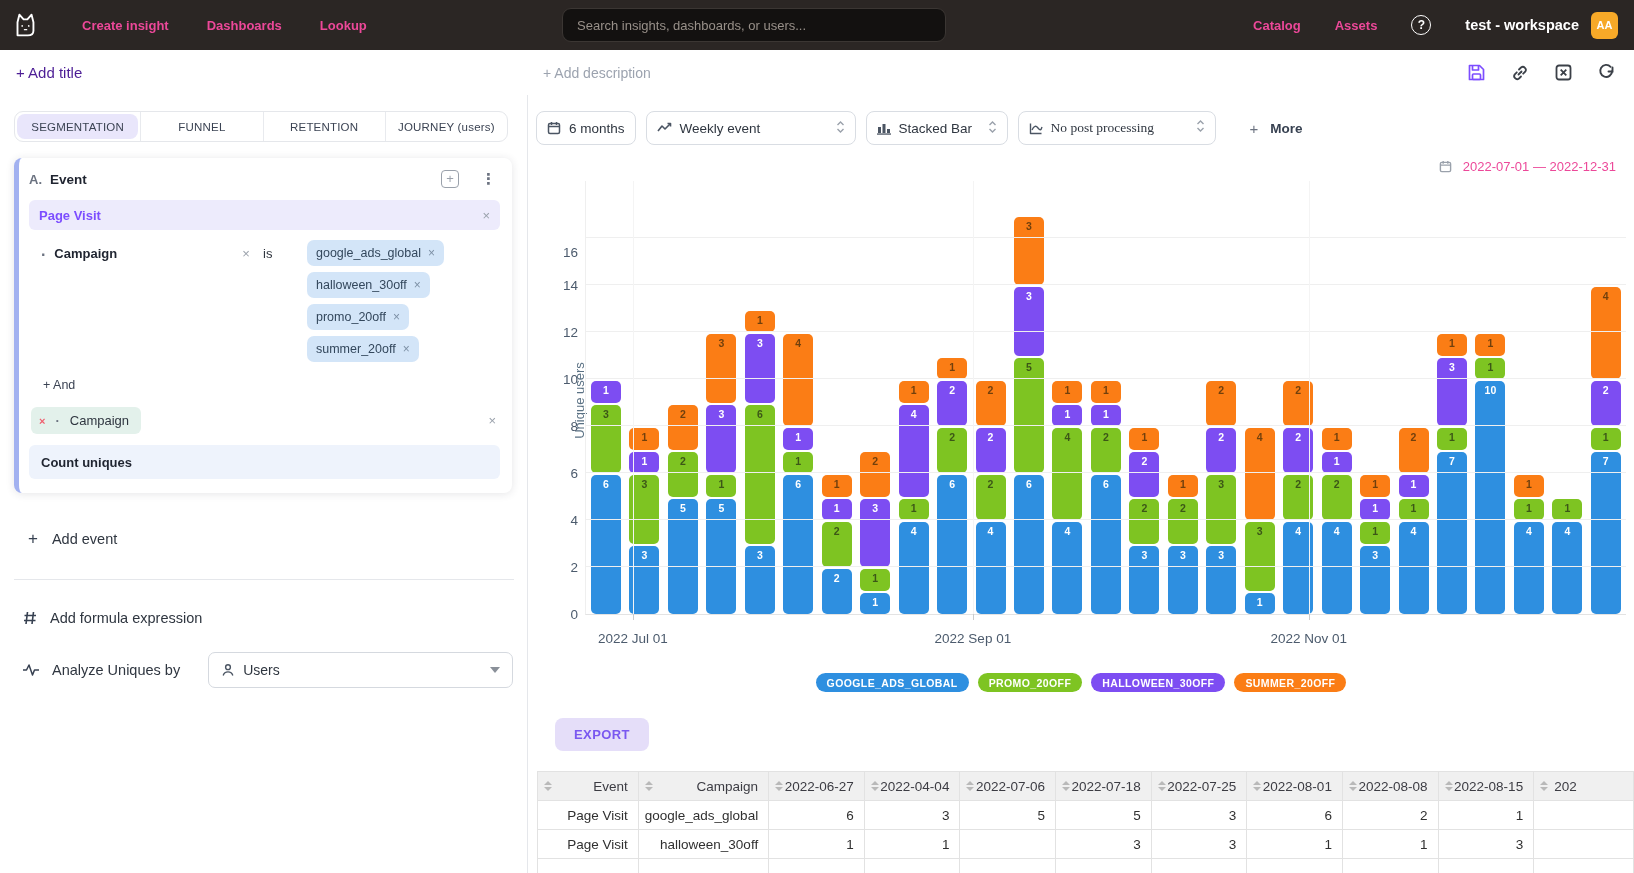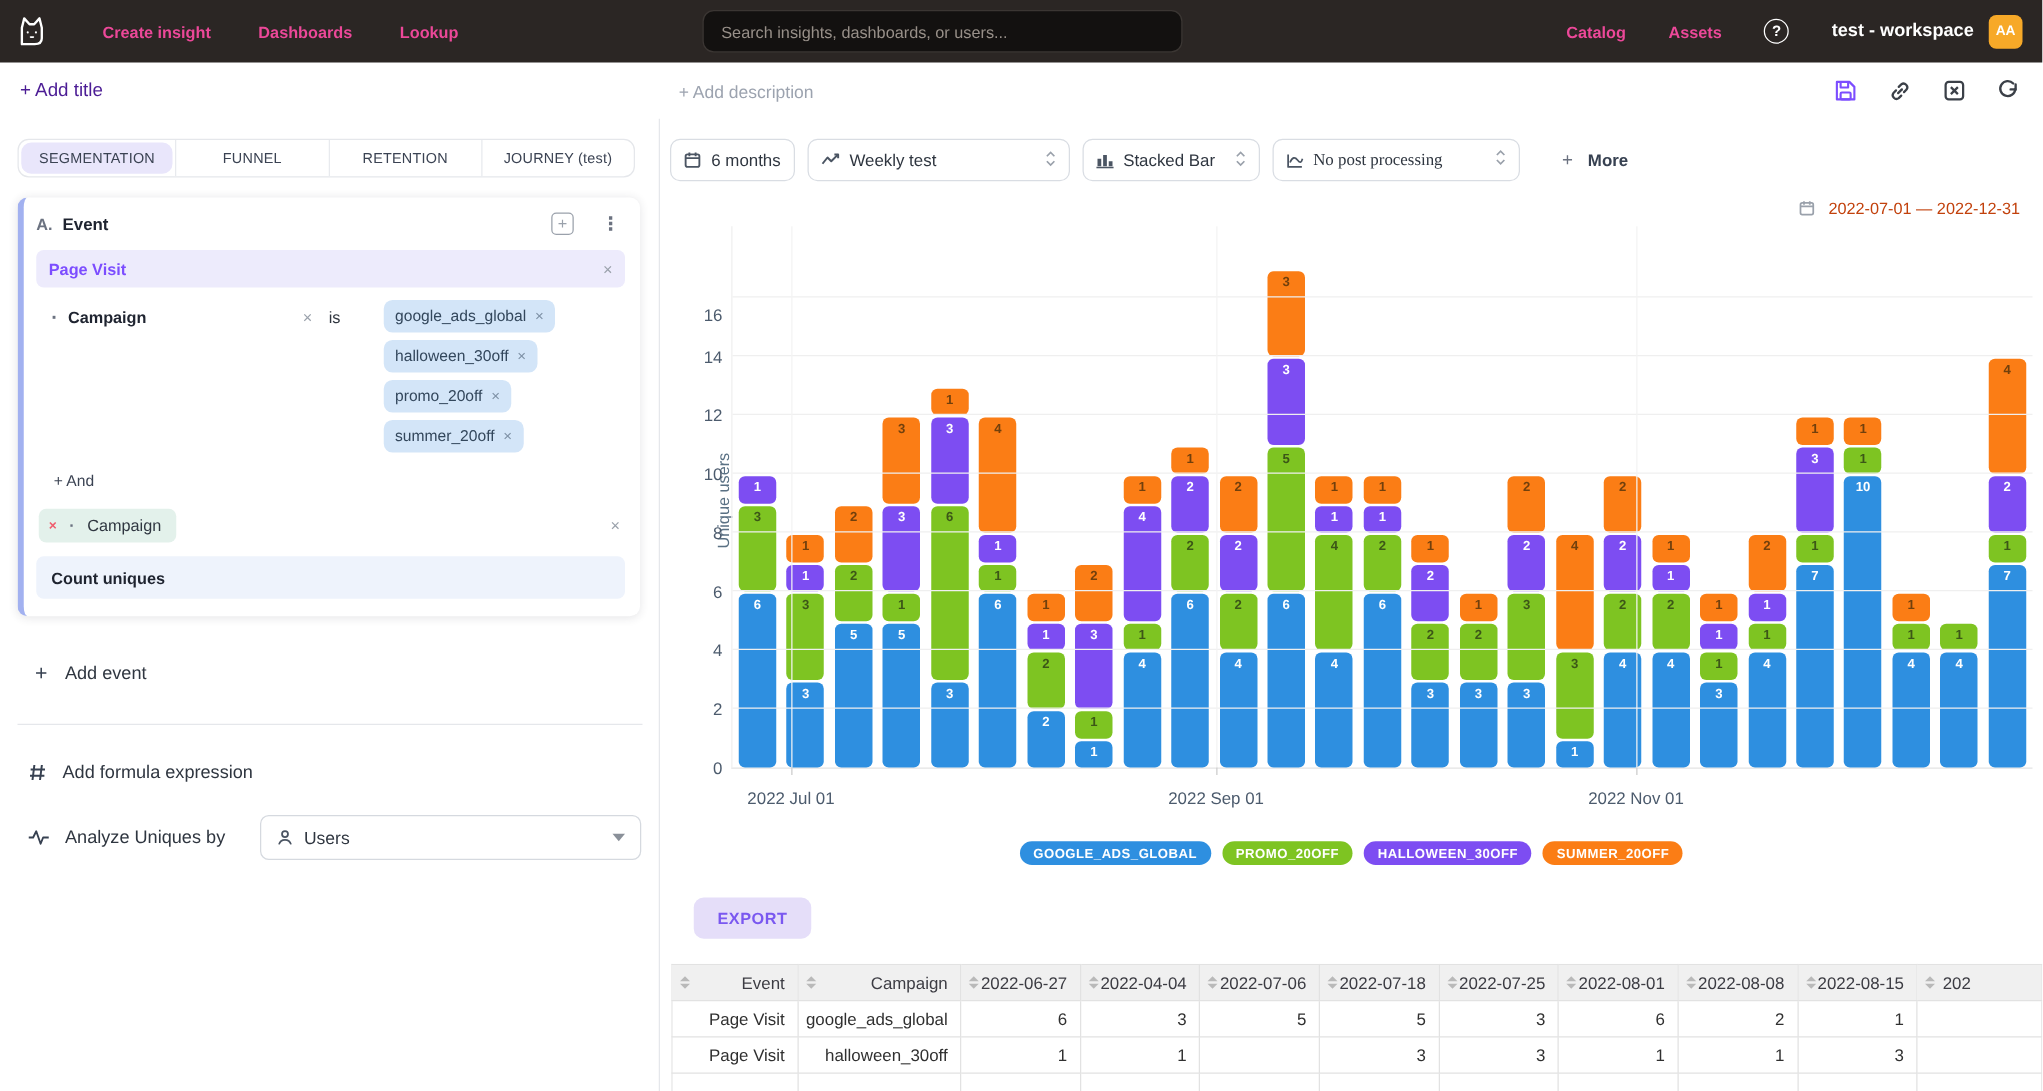--- a/index.html
+++ b/index.html
@@ -81,21 +81,21 @@
     border-top:6px solid #8a9099;}
   
   .controls{display:flex;align-items:center;gap:10px;margin:16px 0 0 8px;}
   .ctl{height:34px;border:1px solid #d9dde3;border-radius:8px;background:#fff;display:flex;align-items:center;
     padding:0 10px;font-size:13.5px;color:#2f3640;gap:8px;cursor:pointer;}
   .ctl .updown{margin-left:auto;color:#9aa1ab;}
   .sel-trend{width:210px;}.sel-type{width:142px;}.sel-post{width:198px;font-family:Liberation Serif, serif;}
   .more-btn{display:flex;align-items:center;gap:12px;margin-left:24px;font-size:13.5px;cursor:pointer;}
   .more-label{font-weight:700;color:#374151;}
   .more-plus{color:#6b7280;font-size:15px;}
-  .daterange{position:absolute;right:18px;top:64px;display:flex;align-items:center;gap:11px;color:#c2410c;
+  .daterange{position:absolute;right:18px;top:64px;display:flex;align-items:center;gap:11px;color:#ec4899;
     font-size:13px;}
   
   .chart-wrap{position:relative;height:492px;margin-top:22px;}
   .ylab{position:absolute;left:-4px;top:46%;transform:rotate(-90deg);transform-origin:center;
     color:#5a7184;font-size:13px;white-space:nowrap;width:110px;text-align:center;}
   .plot{position:absolute;left:57px;right:8px;top:14px;bottom:44px;border-left:1px solid #efefef;
     border-bottom:1px solid #e3e3e3;}
   .gl{position:absolute;left:0;right:0;height:1px;background:#efefef;}
   .vgl{position:absolute;top:0;bottom:0;width:1px;background:#f4f4f4;}
   .xtickmark{position:absolute;bottom:-6px;width:1px;height:6px;background:#ccc;}
@@ -189,21 +189,21 @@
   </div>
 </div>
 
 <div class="main">
 
   <div class="left">
     <div class="tabs">
         <div class="tab active">SEGMENTATION</div>
         <div class="tab">FUNNEL</div>
         <div class="tab">RETENTION</div>
-        <div class="tab">JOURNEY (test)</div>
+        <div class="tab">JOURNEY (users)</div>
       </div>
 
     <div class="card">
       <div class="card-head">
         <span class="card-letter">A.</span>
         <span class="card-type">Event</span>
         <span class="card-head-icons">
           <span class="plus-square">+</span>
           <span class="kebab">⋮</span>
         </span>
@@ -284,21 +284,21 @@
           <rect x="1.5" y="2.5" width="11" height="10" rx="1.5"></rect>
             <path d="M4.5 1 v3 M9.5 1 v3 M1.5 5.5 h11"></path>
         </svg>
         <span>6 months</span>
       </div>
       <div class="ctl sel-trend">
         <svg width="15" height="12" viewBox="0 0 15 12" fill="none" stroke="#4b5563" stroke-width="1.6" stroke-linejoin="round">
           <path d="M1 9 L5 4 L8 7 L13.5 1.5"></path>
             <path d="M10.5 1.5 h3 v3"></path>
         </svg>
-        <span>Weekly test</span>
+        <span>Weekly event</span>
         <span class="updown">
           <svg width="9" height="14" viewBox="0 0 9 14" fill="none" stroke="#9aa1ab" stroke-width="1.4">
               <path d="M1.5 5 L4.5 2 L7.5 5 M1.5 9 L4.5 12 L7.5 9"></path>
             </svg>
         </span>
       </div>
       <div class="ctl sel-type">
         <svg width="14" height="13" viewBox="0 0 14 13" fill="#4b5563">
           <rect x="1" y="5" width="3" height="6"></rect>
             <rect x="5.5" y="2" width="3" height="9"></rect>

